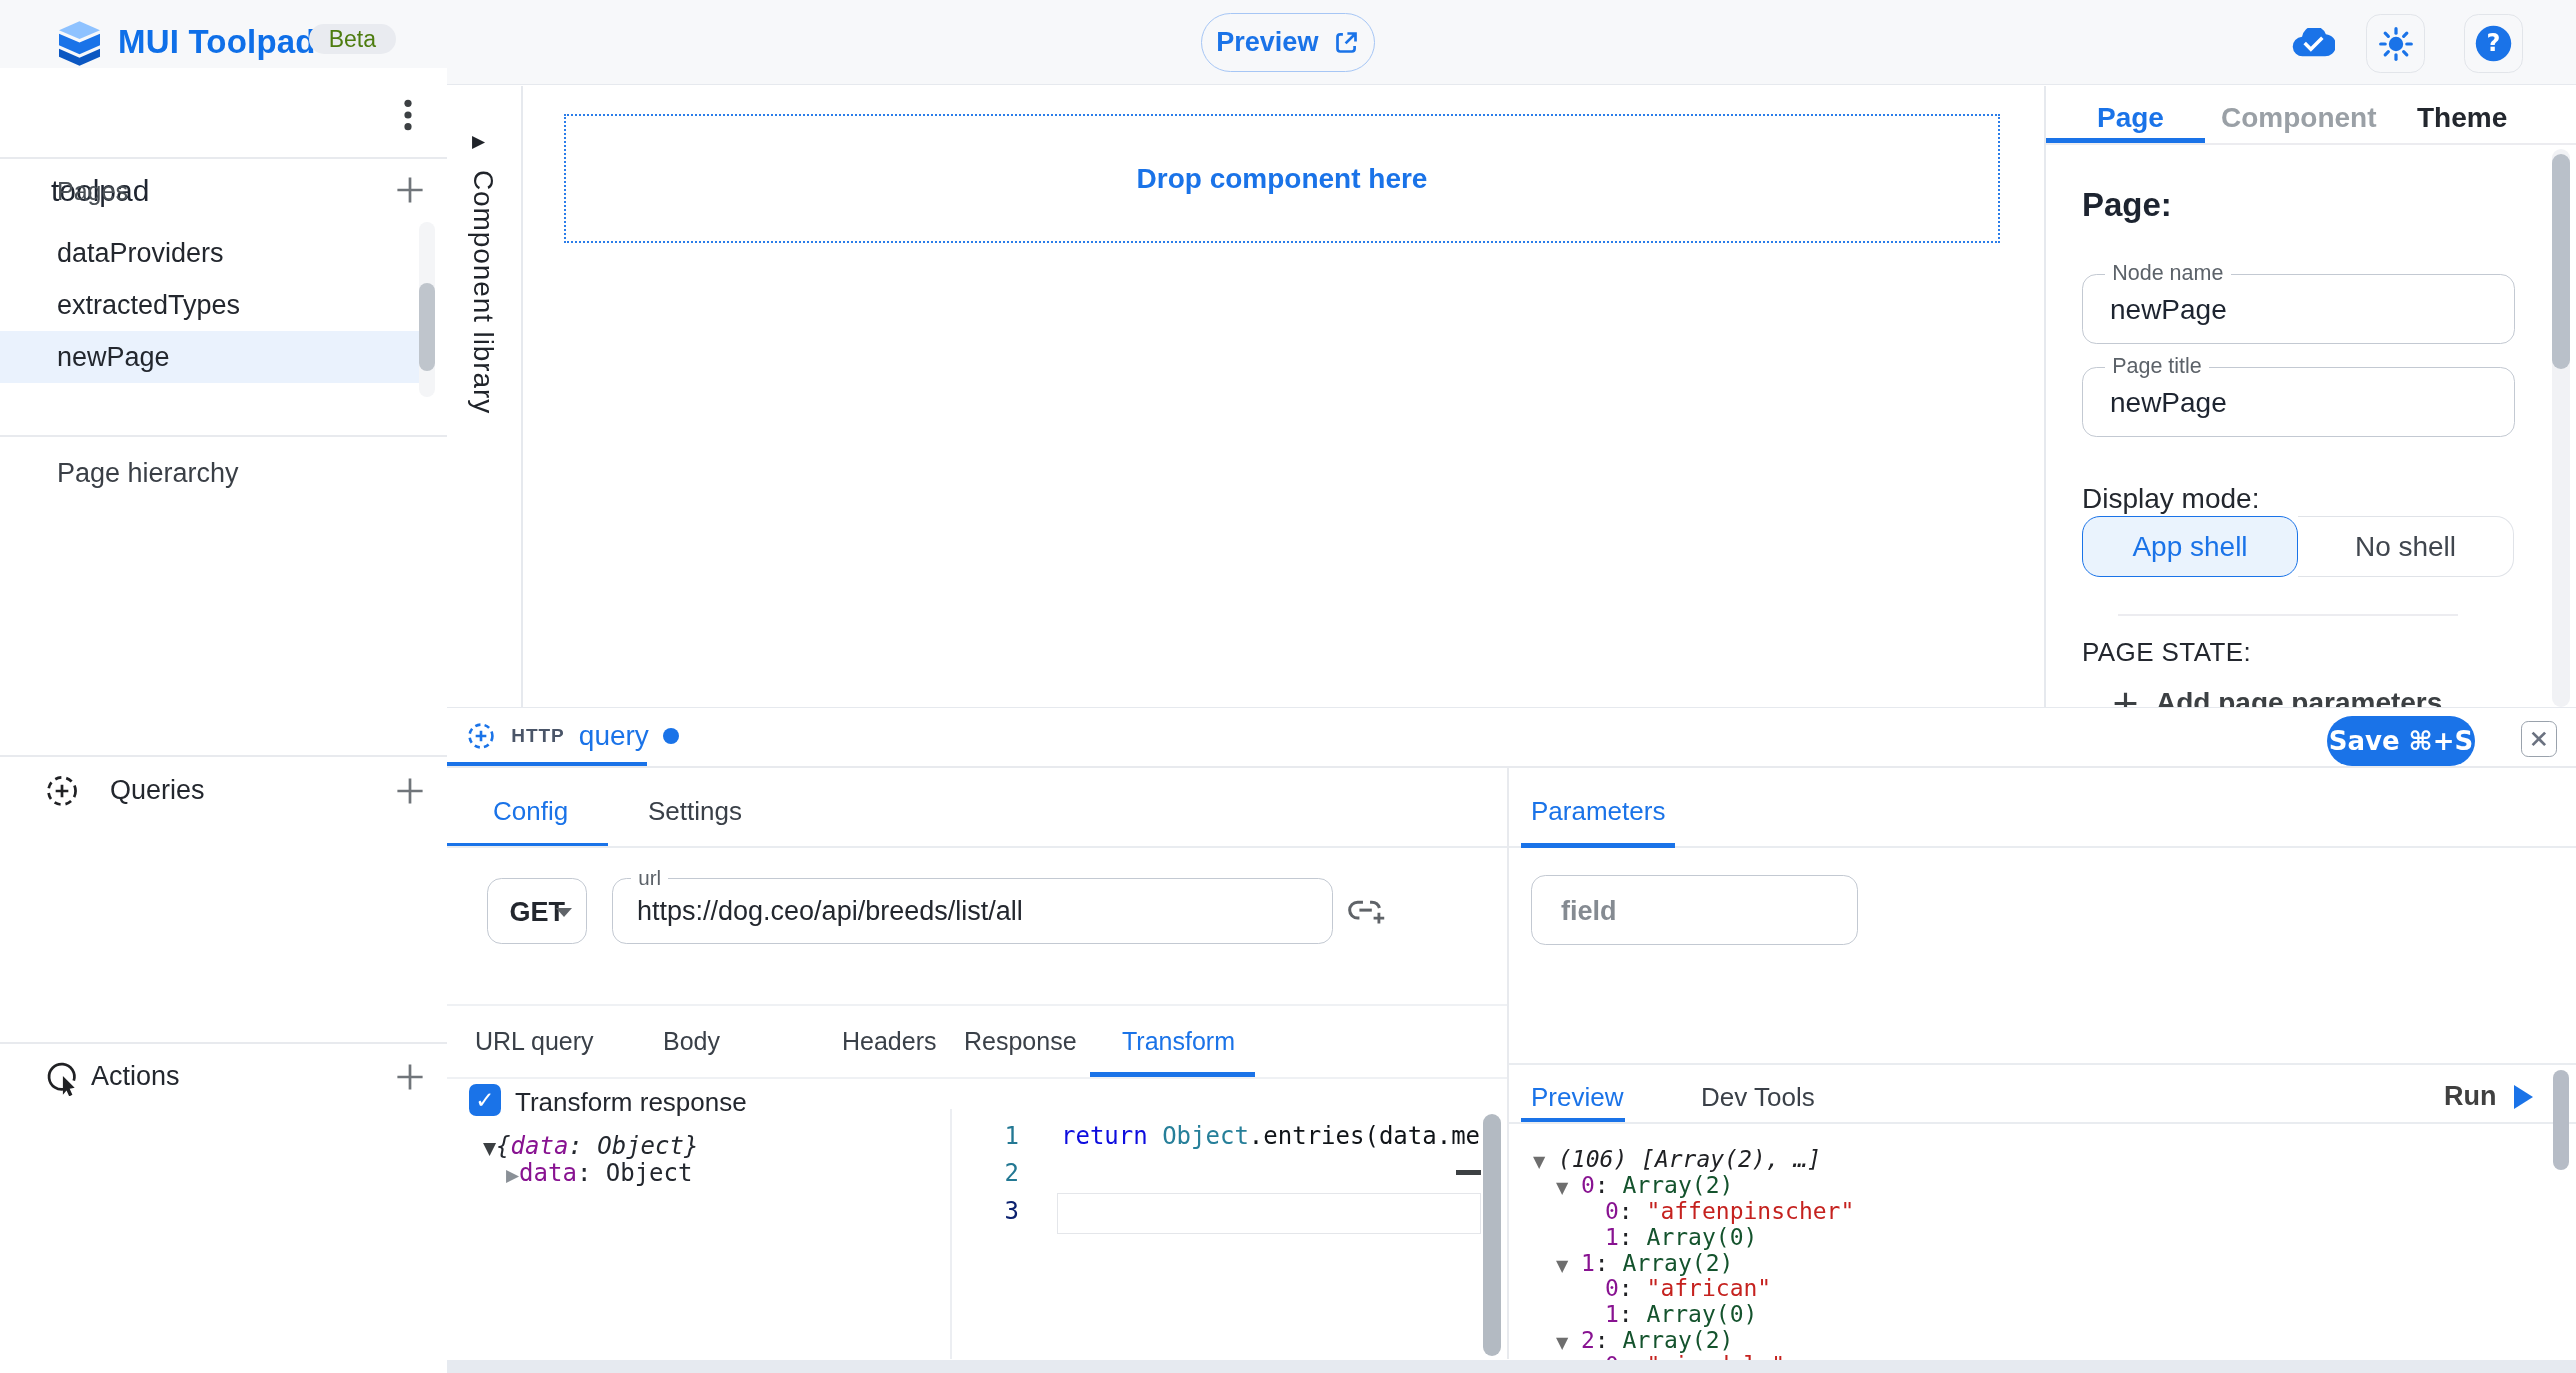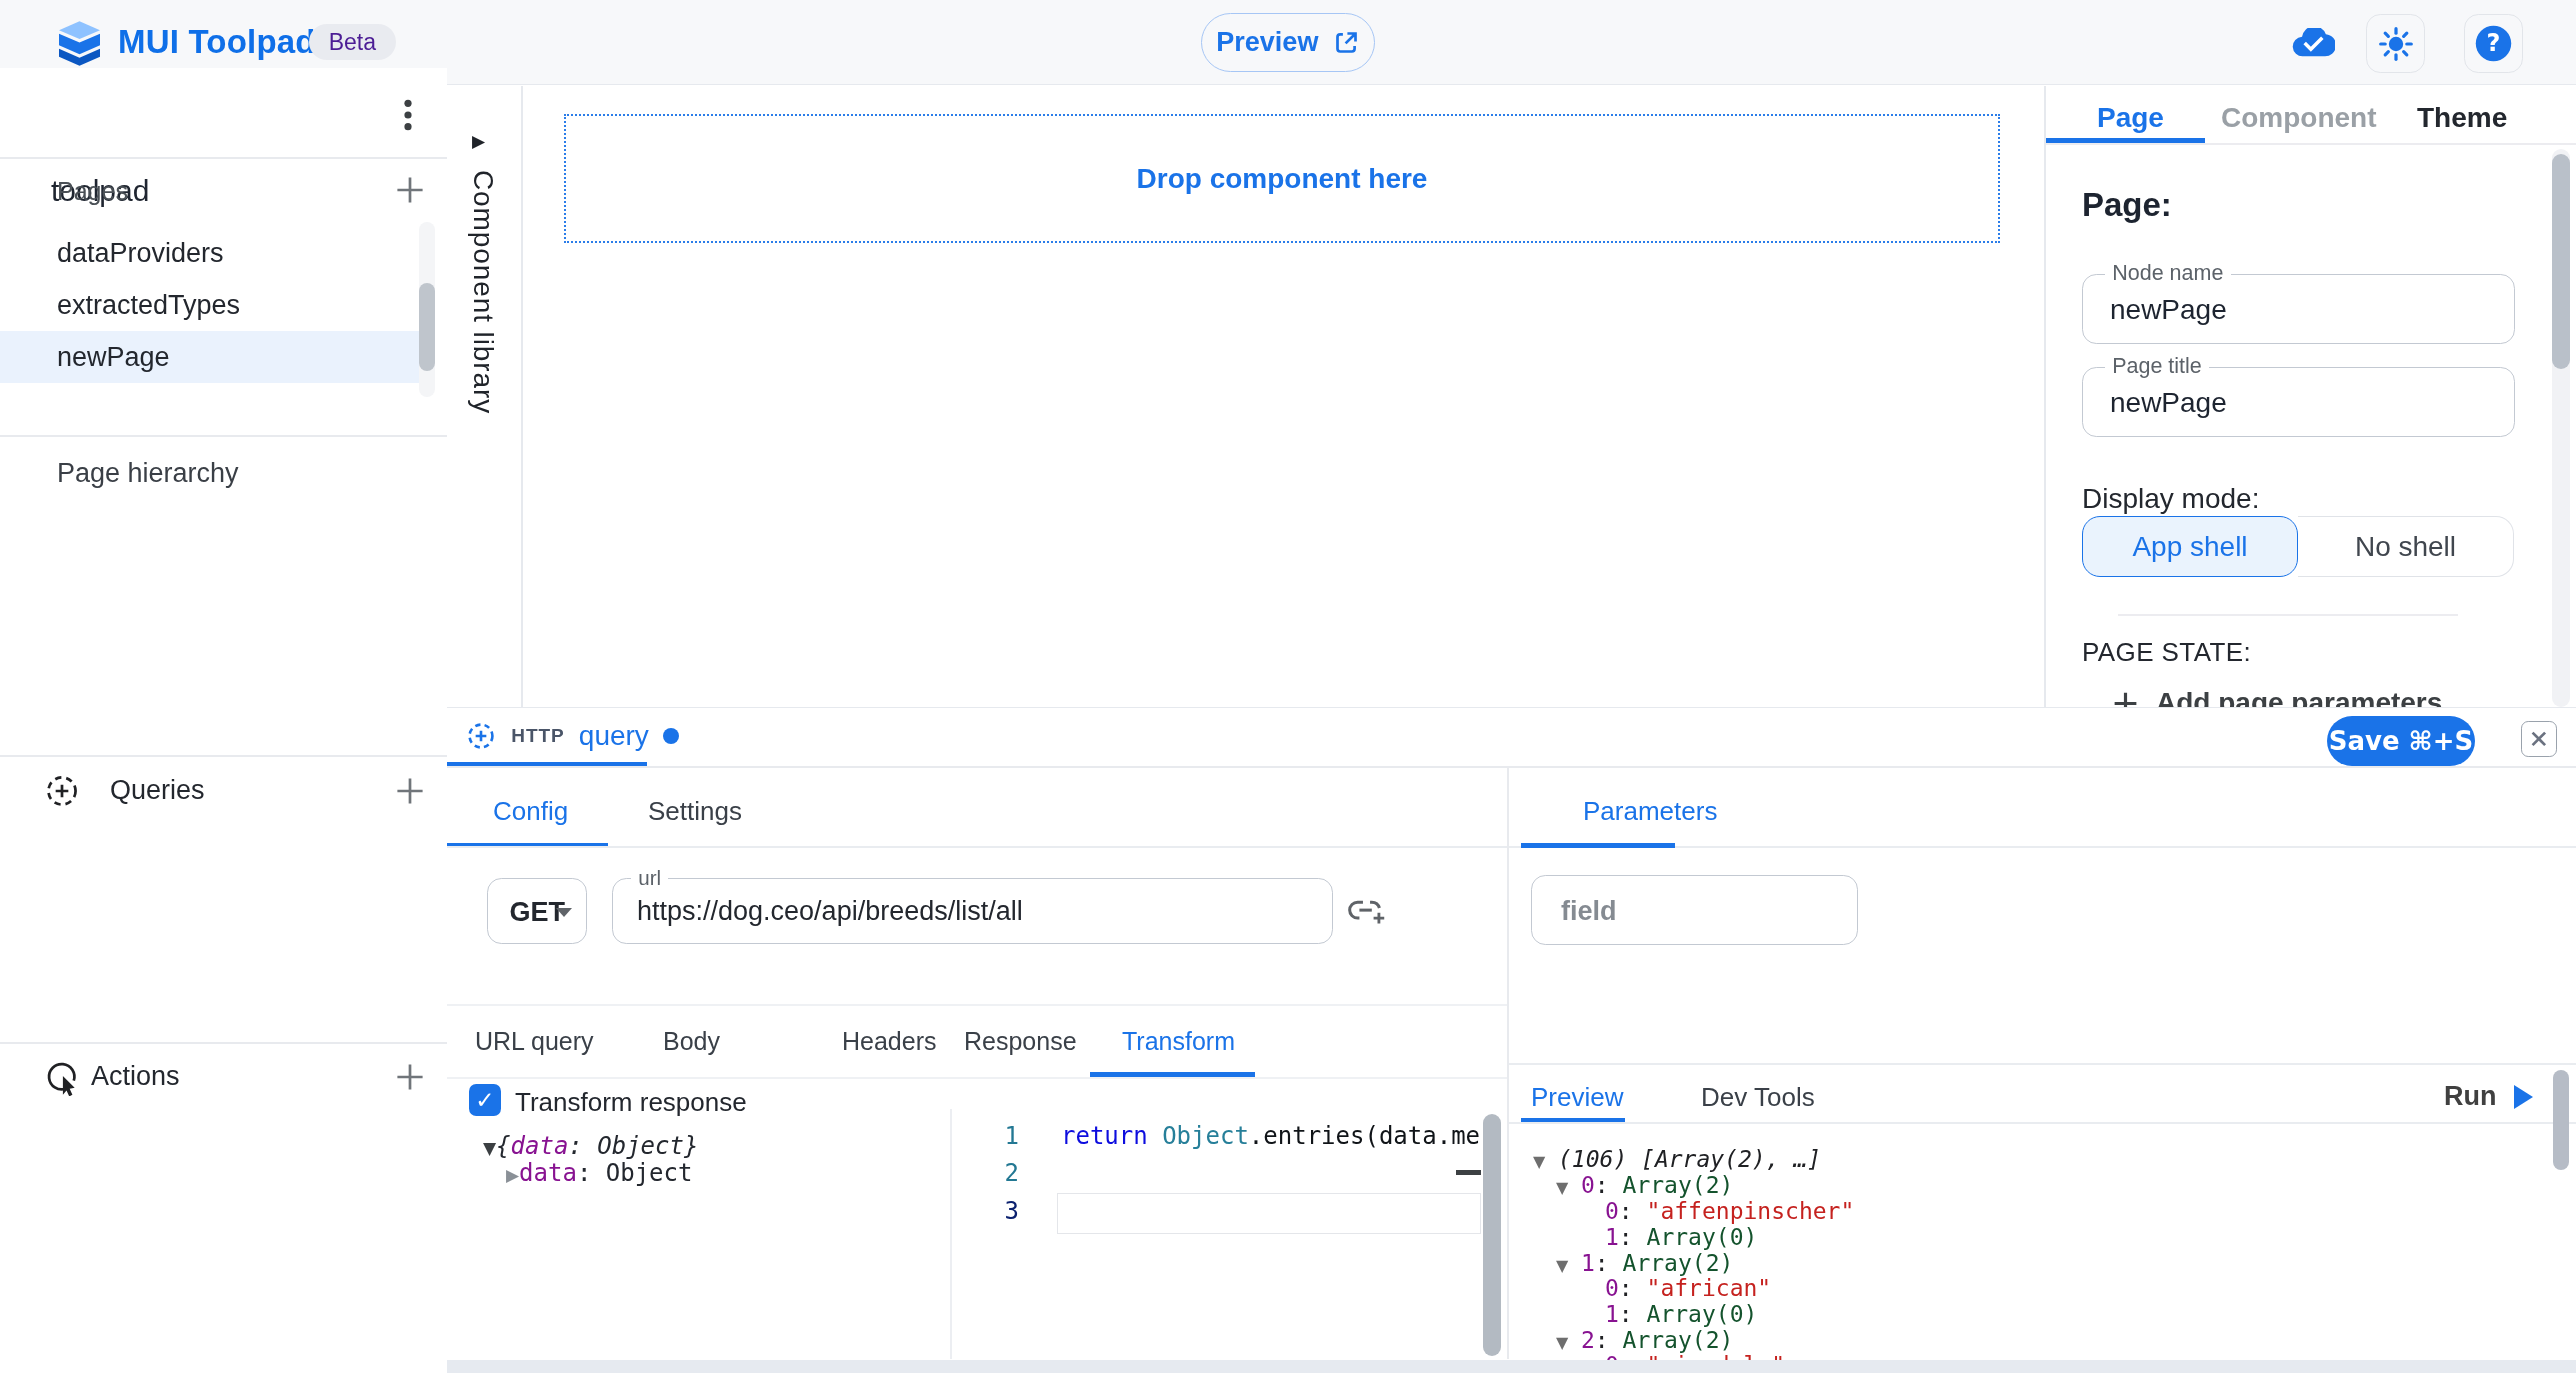--- a/index.html
+++ b/index.html
@@ -8,22 +8,22 @@
   .abs{position:absolute;}
   .hline{position:absolute;height:1.8px;background:#e8eaee;}
   .vline{position:absolute;width:1.8px;background:#e8eaee;}
   .glyph{font-family:"DejaVu Sans",sans-serif;}
   .mono{font-family:"DejaVu Sans Mono",monospace;}
 
   
   #header{position:absolute;left:0;top:0;width:2576px;height:84px;background:#f7f8fa;border-bottom:1.8px solid #e6e9ee;}
   .app-title{position:absolute;left:118px;top:0;height:84px;display:flex;align-items:center;
              font-size:33px;font-weight:bold;color:#0f6fe8;letter-spacing:0.2px;}
-  .beta{position:absolute;left:309px;top:24px;height:36px;padding:0 19.7px;background:#e9ebf0;border-radius:19px;
-        display:flex;align-items:center;font-size:23px;color:#4c1d95;}
+  .beta{position:absolute;left:309px;top:24px;height:30px;padding:0 19.7px;background:#e9ebf0;border-radius:19px;
+        display:flex;align-items:center;font-size:23px;color:#4d7c0f;}
   .preview-btn{position:absolute;left:1201px;top:13.4px;width:172px;height:57px;border:1.8px solid #a6c6f5;border-radius:29.5px;
         display:flex;align-items:center;justify-content:center;gap:14.3px;color:#1a73e8;font-size:27px;font-weight:600;cursor:pointer;}
   .icon-btn{position:absolute;width:57px;height:57px;top:14.3px;border:1.8px solid #e2e5ea;border-radius:14.3px;
         display:flex;align-items:center;justify-content:center;cursor:pointer;background:#f7f8fa;}
 
   
   #sidebar{position:absolute;left:0;top:68px;width:447px;height:1288px;background:#fff;}
   .sb-border{position:absolute;left:447px;top:86px;width:1.8px;height:1288px;background:#e6e9ee;}
   .project-name{position:absolute;left:51px;top:106px;font-size:30px;color:#1f2530;}
   .section-label{font-size:25px;color:#4a5056;}
@@ -322,21 +322,21 @@
   <div class="lnum mono" style="left:980px;top:1159px;">2</div>
   <div class="lnum active mono" style="left:980px;top:1197px;">3</div>
 
   <div class="abs mono" style="left:1061px;top:1122px;width:420px;overflow:hidden;font-size:24px;white-space:pre;"><span class="code-kw">return </span><span class="code-obj">Object</span><span class="code-rest">.entries(data.messag</span></div>
   <div class="abs" style="left:1456px;top:1170px;width:25px;height:5.4px;background:#3c4043;"></div>
   <div class="abs" style="left:1057px;top:1193px;width:424px;height:41px;border:1.8px solid #e4e6ea;box-sizing:border-box;"></div>
   <div class="scroll-thumb" style="left:1483px;top:1114px;width:18px;height:242px;background:#b3bac2;"></div>
 
   <div class="vline" style="left:1507px;top:767px;height:592px;"></div>
 
-  <div class="small-tab active" style="left:1583px;top:796px;">Parameters</div>
+  <div class="small-tab active" style="left:1531px;top:796px;">Parameters</div>
   <div class="underline" style="left:1521px;top:843px;width:154px;"></div>
 
   <div class="field" style="left:1531px;top:875px;width:327px;height:70px;">
     <span class="abs" style="left:29px;top:19.7px;font-size:27px;color:#858b92;">field</span>
   </div>
 
   <div class="hline" style="left:1509px;top:1063px;width:1067px;background:#e9ecf0;"></div>
   <div class="small-tab active" style="left:1531px;top:1082px;">Preview</div>
   <div class="small-tab dark" style="left:1701px;top:1082px;">Dev Tools</div>
   <div class="run-btn">

